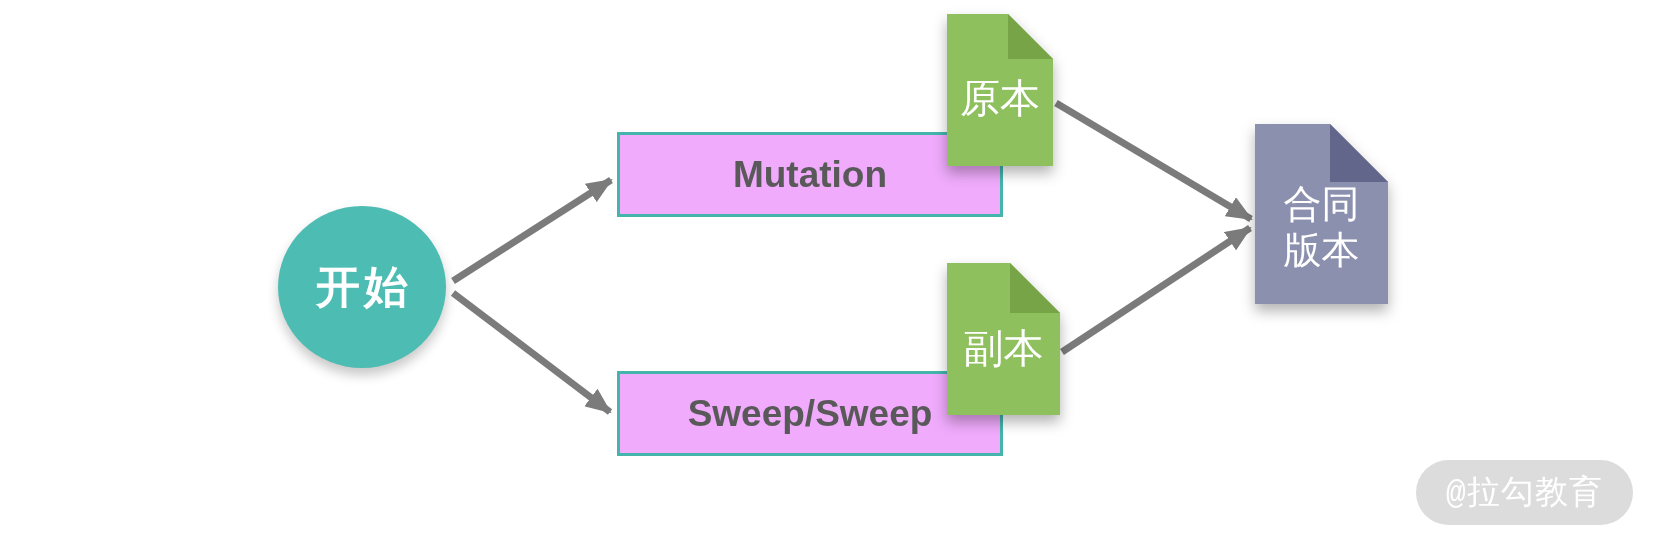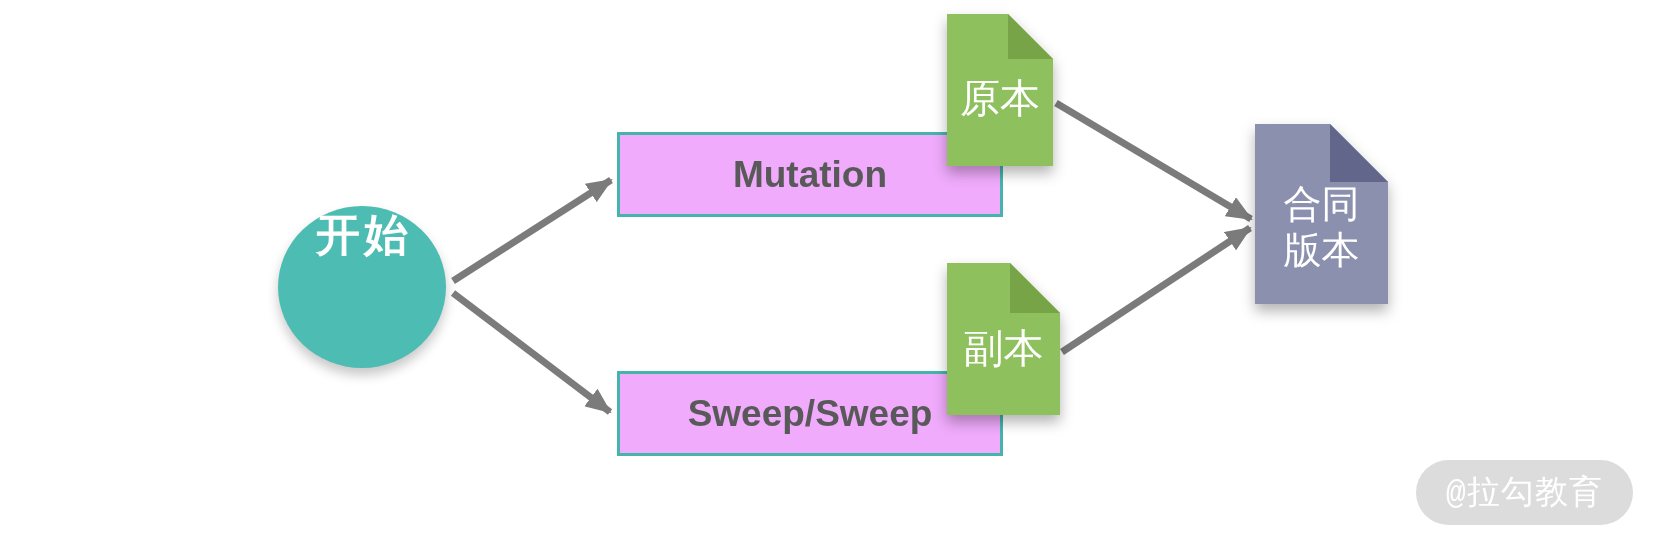--- a/index.html
+++ b/index.html
@@ -4,21 +4,21 @@
 <style>
   html,body{margin:0;padding:0;background:#ffffff;}
   .canvas{
     position:relative;width:1666px;height:549px;background:#ffffff;overflow:hidden;
     font-family:"Liberation Sans","DejaVu Sans",sans-serif;
   }
   
   .start-circle{
     position:absolute;left:278px;top:206px;width:168px;height:162px;
     background:var(--start-circle,#4dbcb2);border-radius:50%;
-    display:flex;justify-content:center;
+    display:flex;align-items:center;justify-content:center;
     color:#ffffff;font-size:44px;font-weight:600;letter-spacing:4px;text-indent:4px;
     box-shadow:0 7px 12px rgba(0,0,0,0.22);
     z-index:1;
   }
   
   .proc-box{
     position:absolute;left:617px;width:386px;height:85px;box-sizing:border-box;
     background:#f0abfc;border:3px solid var(--process-border,#45b5ac);
     display:flex;align-items:center;justify-content:center;
     color:var(--process-text,#595959);font-size:37px;font-weight:600;

